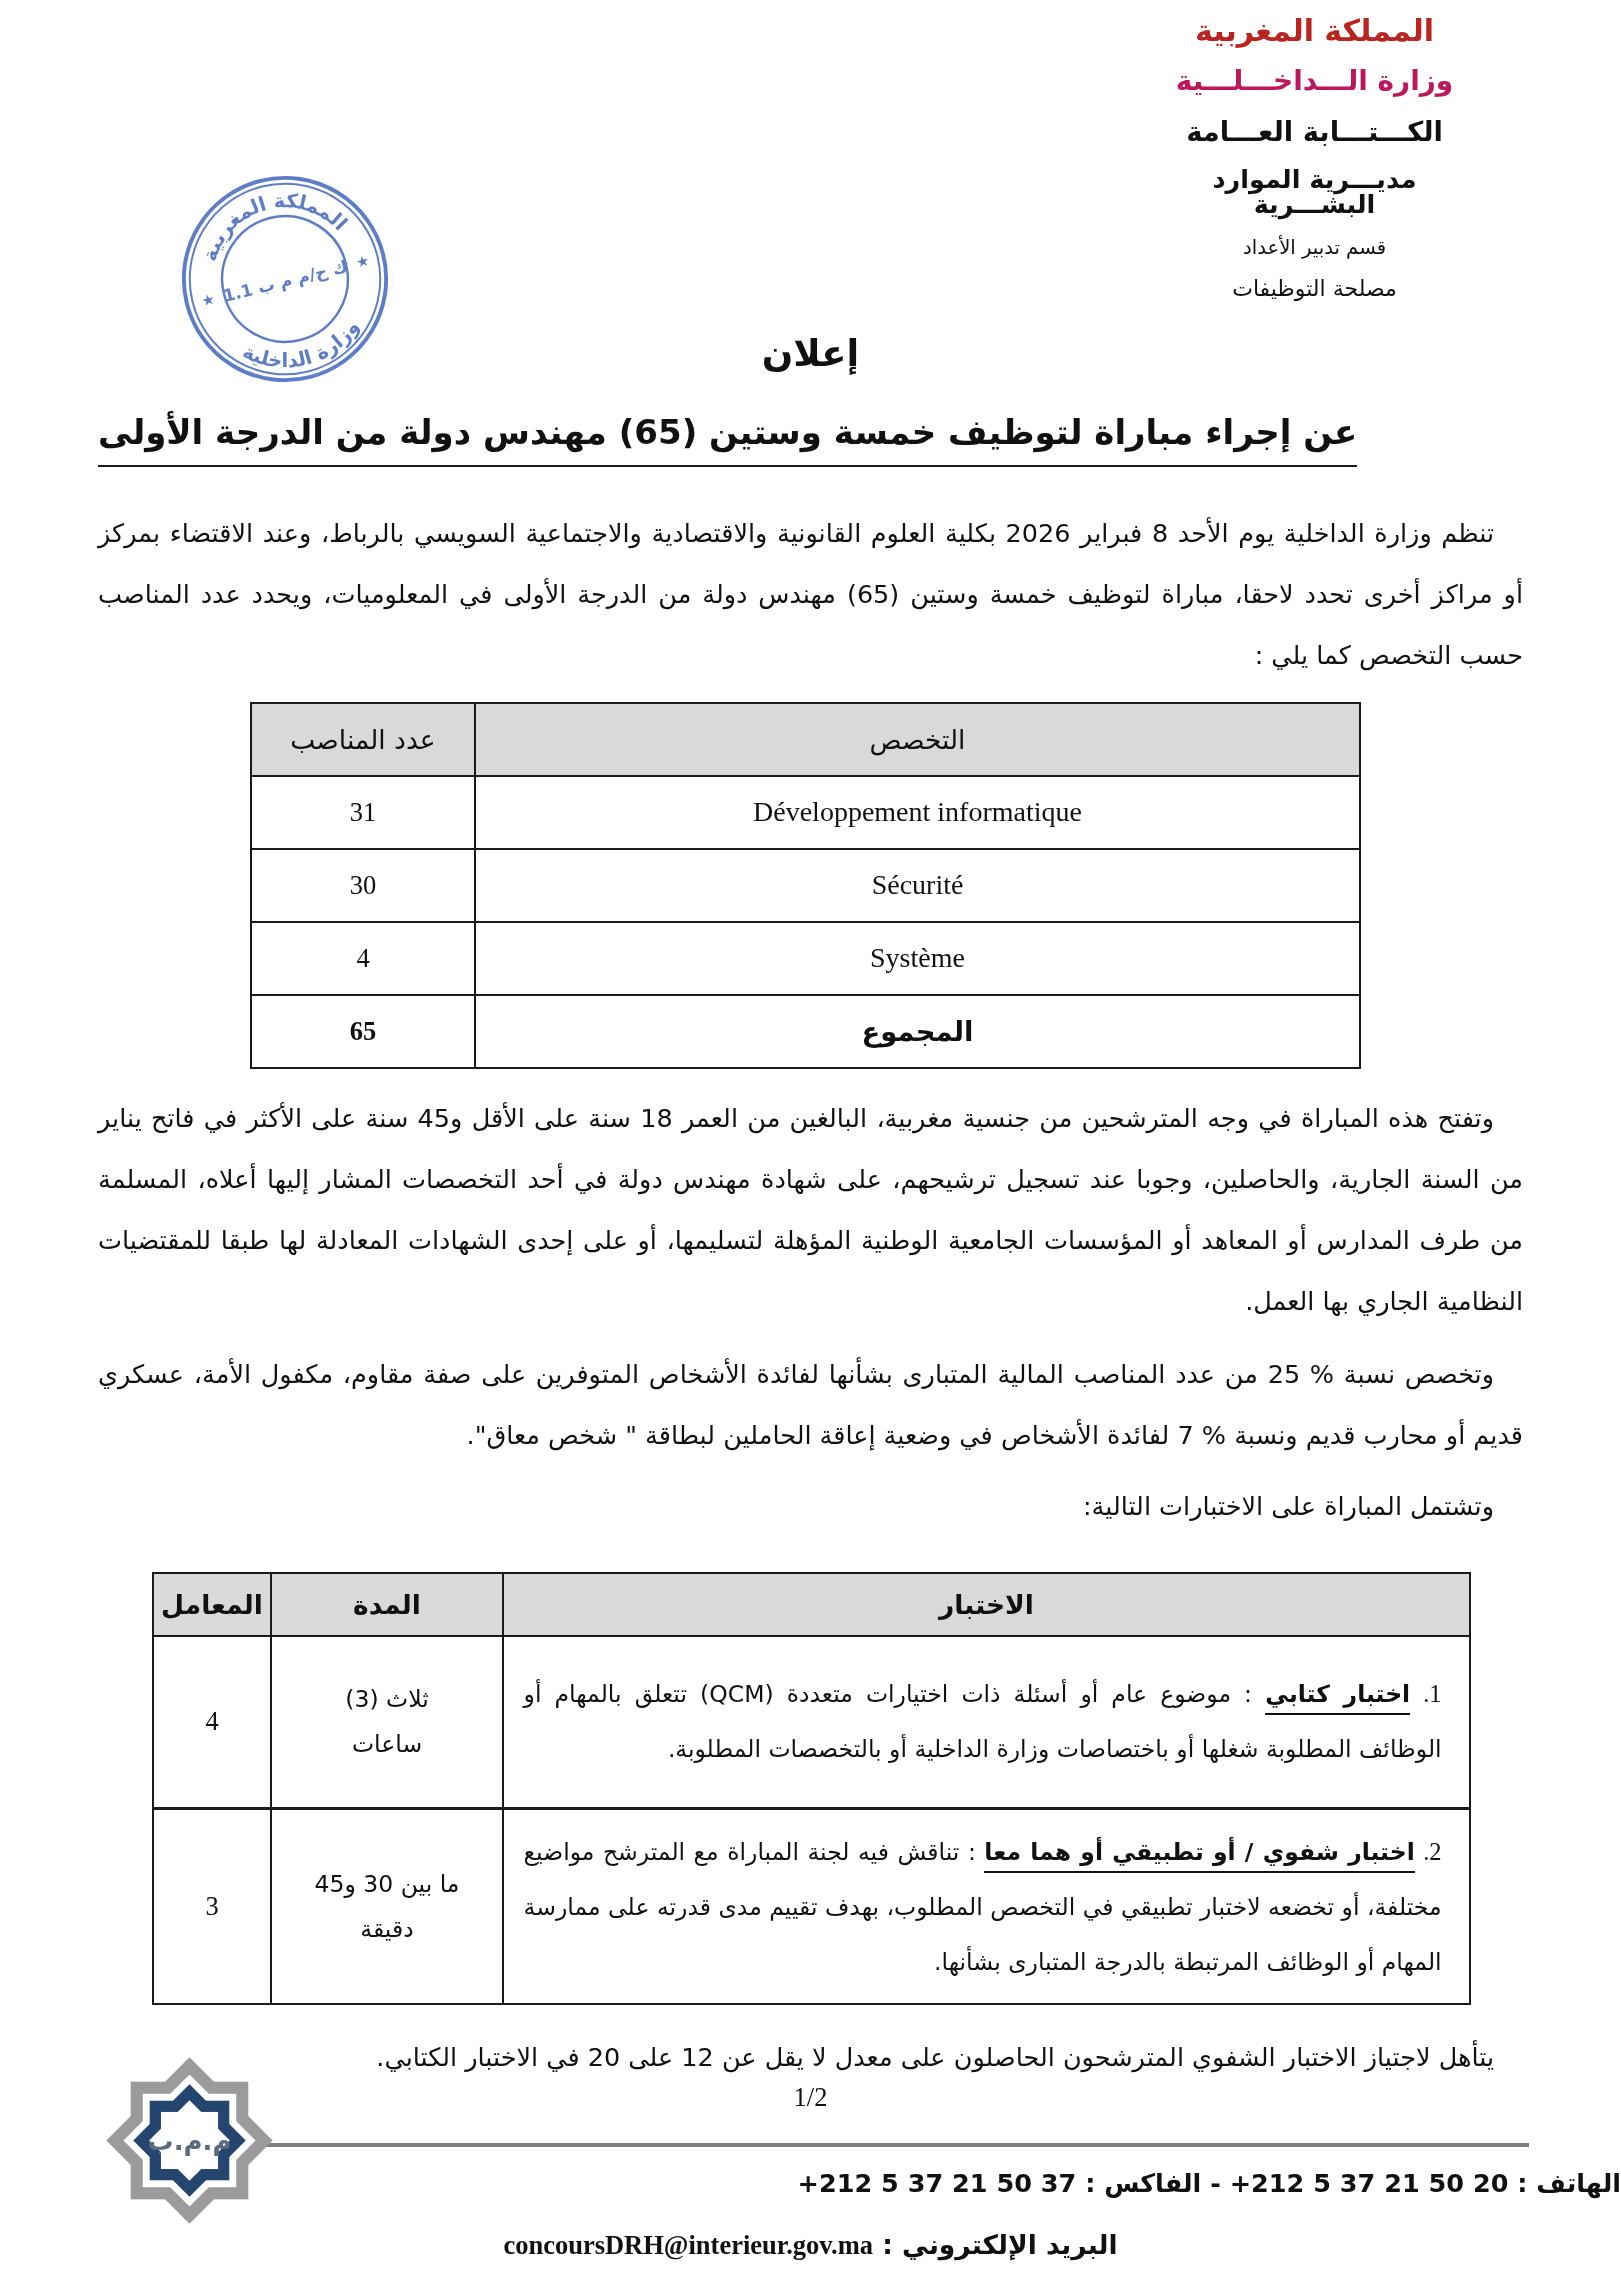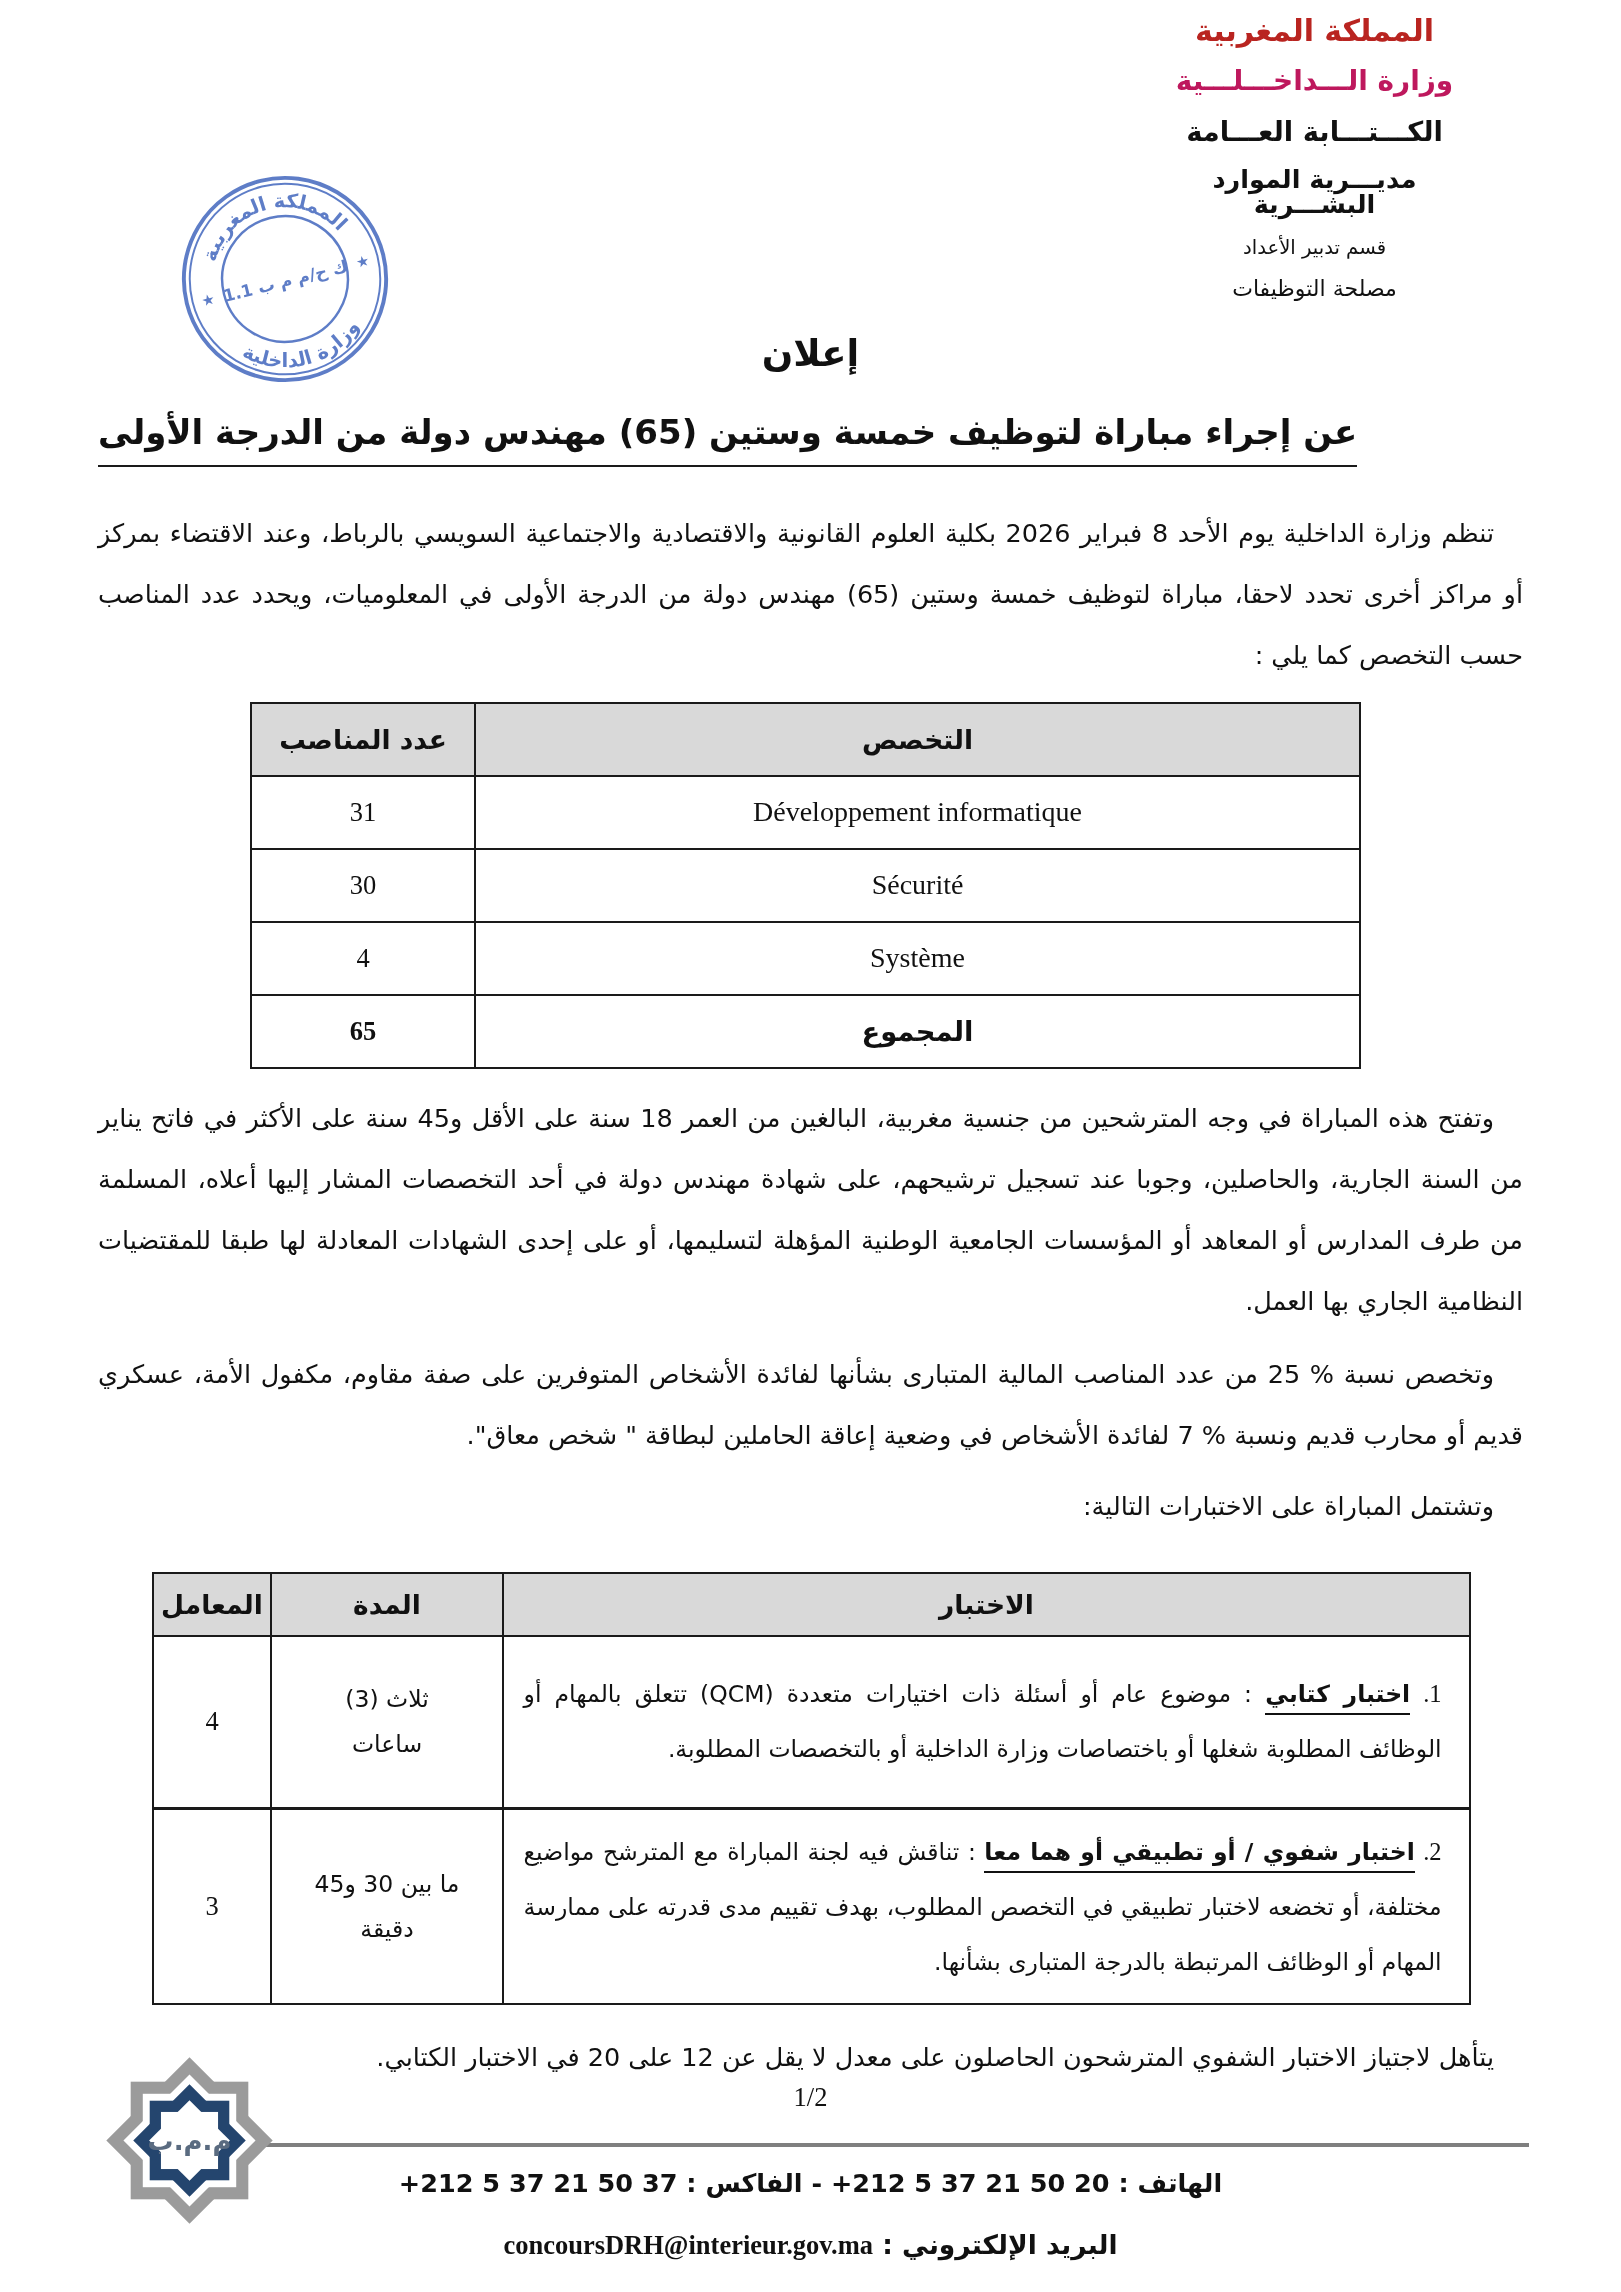--- a/index.html
+++ b/index.html
@@ -37,42 +37,42 @@
   }
   .p1{margin-top:51px;}
   .p2{margin-top:19.6px;}
   .p3{margin-top:11.8px;}
   .lead{margin-top:9.8px;text-align:right;}
   .note{margin-top:21.6px;text-align:right;}
   
   table{border-collapse:collapse;table-layout:fixed;}
   .t1{width:1110px;margin:15.7px 162px 0 auto;}
   .t1 th,.t1 td{border:2px solid #1a1a1a;height:69px;vertical-align:middle;text-align:center;}
-  .t1 thead th{background:#d9d9d9;font-size:26.5px;font-weight:bold;margin-left:33px;}
+  .t1 thead th{background:#d9d9d9;font-size:26.5px;font-weight:normal;margin-left:33px;}
   .t1 .spec{font-family:"Liberation Serif",serif;font-size:28px;}
   .t1 .cnt{font-family:"Liberation Serif",serif;font-size:26.5px;}
   .t1 .total td{font-weight:bold;font-size:27.4px;}
   .t1 .total .cnt{font-size:26.5px;}
   
   .t2{width:1317px;margin:35px 52px 0 auto;}
   .t2 th,.t2 td{border:2px solid #1a1a1a;vertical-align:middle;}
   .t2 thead th{background:#d9d9d9;height:59px;font-size:26.5px;font-weight:bold;text-align:center;}
   .t2 tbody tr:first-child td{border-bottom-width:3.9px;}
   .exam-cell{padding:13.7px 27.4px 13.7px 19.6px;font-size:23.5px;line-height:55px;text-align:justify;}
   .exam-cell .num{font-family:"Liberation Serif",serif;font-size:24.5px;}
   .exam-label{font-weight:bold;border-bottom:2.5px solid #111;padding-bottom:4.9px;}
   .dur{height:170px;text-align:center;font-size:23.5px;line-height:45px;padding:0 37px;}
   .coef{text-align:center;font-family:"Liberation Serif",serif;font-size:26.5px;}
   .t2 tbody tr:last-child .dur{height:184px;}
   
   .pagenum{position:absolute;top:2082px;left:0;width:100%;text-align:center;
     font-family:"Liberation Serif",serif;font-size:26.5px;direction:ltr;}
   .rule{position:absolute;top:2143px;left:191px;width:1338px;height:3.9px;background:#7f7f7f;}
   .logo{position:absolute;left:103px;top:2054px;}
-  .phone-line{position:absolute;top:2168px;left:0;width:100%;text-align:center;
+  .phone-line{position:absolute;top:2168px;left:0;width:100%;text-align:right;
     direction:rtl;font-size:25.5px;font-weight:bold;}
   .email-line{position:absolute;top:2229px;left:0;width:100%;text-align:center;
     direction:rtl;font-size:26.5px;font-weight:bold;}
   .ltr{direction:ltr;unicode-bidi:embed;}
   .email-val{font-family:"Liberation Serif",serif;}
 </style>
 </head>
 <body>
 
 <div class="page">

